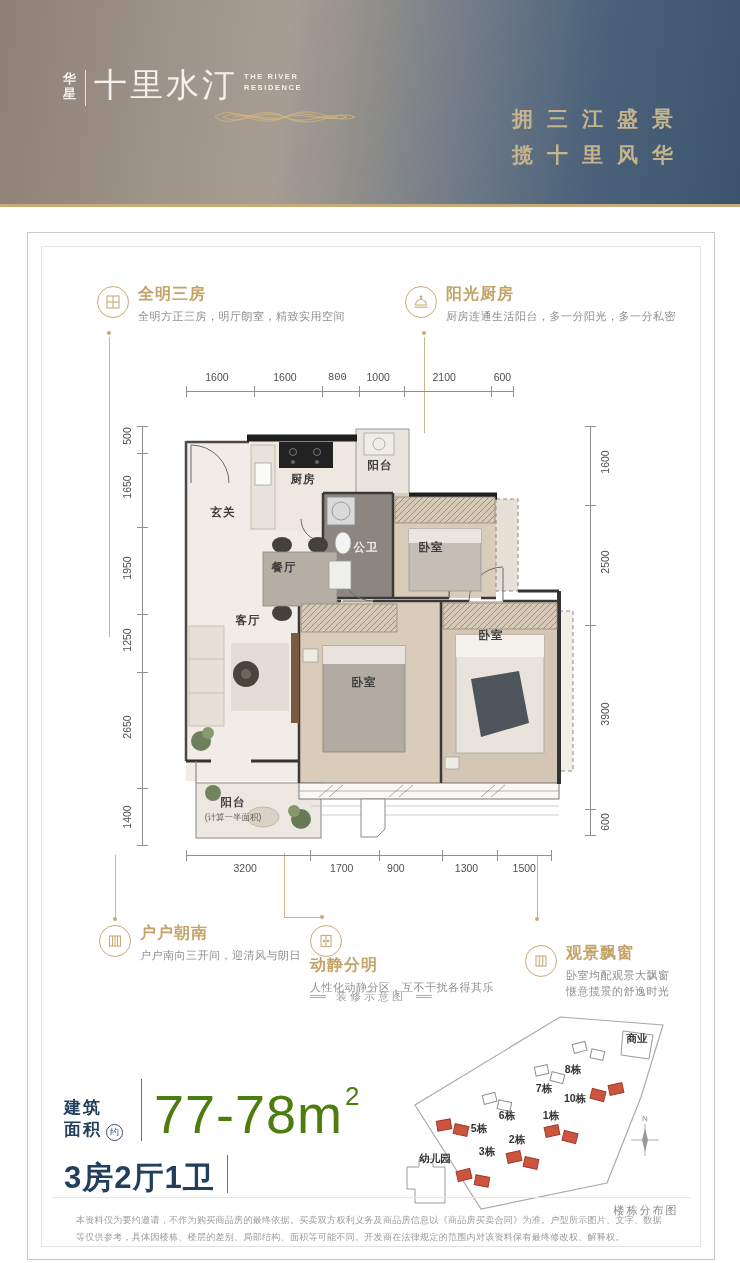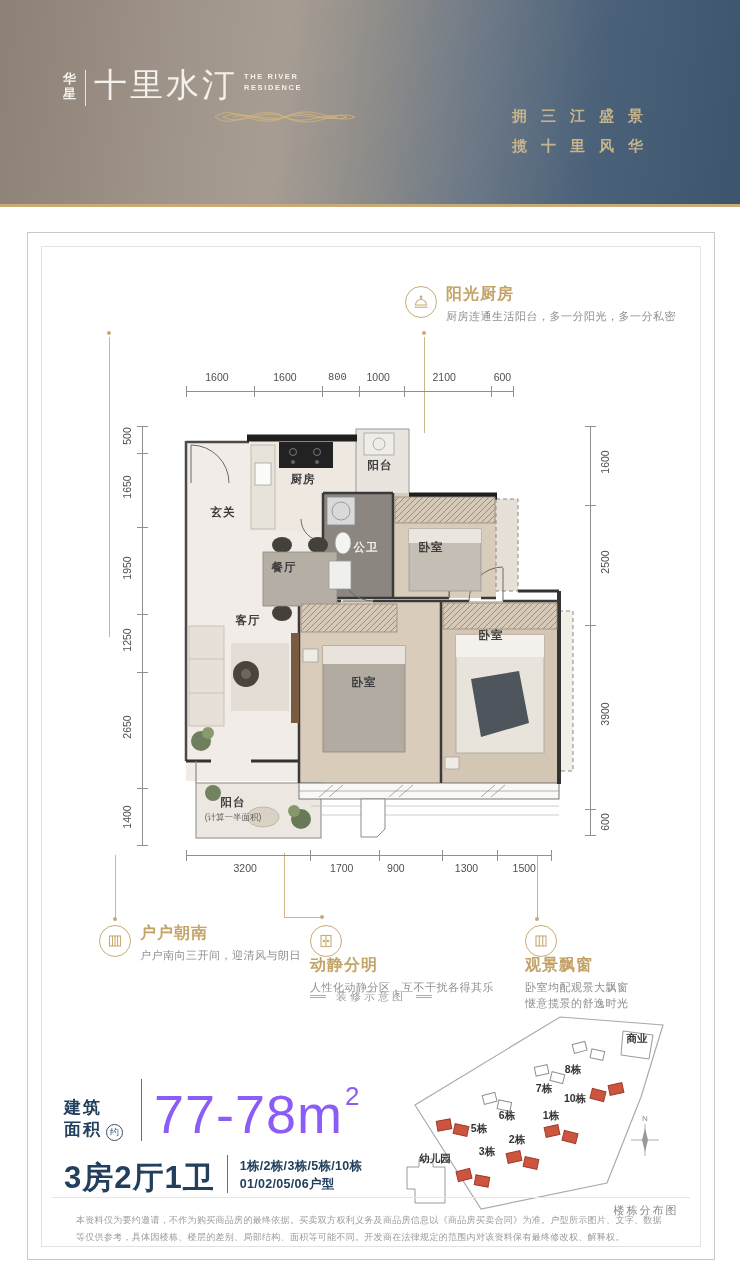--- a/index.html
+++ b/index.html
@@ -9,21 +9,21 @@
   
   .header{position:absolute;left:0;top:0;width:740px;height:204px;
     background:linear-gradient(97deg,#8d8076 0%,#a0958a 25%,#a79d93 38%,#8f8d8a 50%,#6d7987 64%,#4a6179 80%,#3c556d 100%);
     border-bottom:3px solid #c8ab76;}
   .logo{position:absolute;left:63px;top:68px;display:flex;align-items:flex-start;color:#f4f1ec;}
   .brand{font-size:13px;line-height:1.15;letter-spacing:1px;margin-top:4px;font-weight:600;}
   .logo-div{width:1px;height:36px;background:rgba(255,255,255,.75);margin:2px 8px 0 8px;}
   .logo-title{font-size:33px;font-weight:300;letter-spacing:3px;line-height:1;}
   .logo-en{font-size:7.5px;letter-spacing:1.6px;line-height:1.5;margin:3px 0 0 6px;font-weight:600;}
   .wave{position:absolute;left:215px;top:96px;}
-  .slogan{position:absolute;left:512px;top:108px;color:#c6b48d;font-size:15px;font-weight:600;}
+  .slogan{position:absolute;left:512px;top:108px;color:#c6b48d;font-size:21px;font-weight:600;}
   .slogan div{letter-spacing:14px;line-height:1.0;margin-bottom:15px;white-space:nowrap;}
 
   
   .card{position:absolute;left:27px;top:232px;width:686px;height:1026px;background:#fff;
         border:1px solid #c9c9c9;}
   .inner-frame{position:absolute;left:13px;top:13px;right:13px;bottom:12px;border:1px solid #e2e2e2;pointer-events:none;}
 
   
   .feat{position:absolute;display:flex;align-items:flex-start;}
   .feat-icon{width:30px;height:30px;border:1px solid #c8ab76;border-radius:50%;flex:0 0 auto;
@@ -58,21 +58,21 @@
                 color:#9a9a9a;font-size:11px;letter-spacing:3px;}
   .deco-divider .dline{width:16px;border-top:3px double #ababab;margin:0 10px;}
 
   
   .info{position:absolute;color:#22405e;}
   .info-row{display:flex;align-items:flex-end;}
   .area-label{font-size:17px;font-weight:800;line-height:1.3;letter-spacing:2px;}
   .approx{display:inline-block;width:15px;height:15px;border:1px solid #35506c;border-radius:50%;
           font-size:9px;line-height:15px;text-align:center;margin:22px 6px 0 4px;color:#35506c;}
   .vdiv{width:1px;background:#60707f;align-self:stretch;margin:0 12px;}
-  .area-value{font-size:54px;color:#8b5cf6;font-weight:500;letter-spacing:1px;line-height:1;}
+  .area-value{font-size:54px;color:#4d7c0f;font-weight:500;letter-spacing:1px;line-height:1;}
   .area-value sup{font-size:26px;vertical-align:28px;margin-left:2px;}
   .layout-text{font-size:31px;font-weight:800;letter-spacing:1px;line-height:1;}
   .bldg-lines{font-size:12.5px;font-weight:700;line-height:1.45;letter-spacing:.3px;}
 
   .siteplan-caption{fill:#8a8a8a;font-size:11px;letter-spacing:2px;}
   .sp-label{fill:#333;font-size:10.5px;font-weight:700;}
   .room-label{fill:#3d3d3d;font-size:11.5px;font-weight:600;letter-spacing:1px;}
   .room-label.light{fill:#f2f0ec;}
   .room-note{fill:#5a5a5a;font-size:8.5px;}
 
@@ -108,20 +108,35 @@
     </svg>
     <div class="slogan">
       <div>拥三江盛景</div>
       <div>揽十里风华</div>
     </div>
   </div>
 
   <div class="card">
     <div class="inner-frame"></div>
 
+    <div class="feat" style="left:69px;top:53px;">
+      <div class="feat-icon">
+        <svg width="16" height="16" viewBox="0 0 16 16">
+            <g fill="none" stroke="#c8ab76" stroke-width="1.1">
+          <rect x="2" y="2" width="12" height="12"></rect>
+              <line x1="8" y1="2" x2="8" y2="14"></line>
+              <line x1="2" y1="8" x2="14" y2="8"></line>
+            </g>
+          </svg>
+      </div>
+      <div>
+        <div class="feat-title">全明三房</div>
+        <div class="feat-desc">全明方正三房，明厅朗室，精致实用空间</div>
+      </div>
+    </div>
     <div class="feat" style="left:377px;top:53px;justify-content:flex-end;">
       <div class="feat-icon">
         <svg width="16" height="16" viewBox="0 0 16 16">
             <g fill="none" stroke="#c8ab76" stroke-width="1.1">
           <path d="M2.5,11 a5.5,5.5 0 0 1 11,0 z"></path>
               <line x1="8" y1="3.5" x2="8" y2="5.5"></line>
               <circle cx="8" cy="3" r="0.9"></circle>
               <line x1="1.5" y1="13.2" x2="14.5" y2="13.2"></line>
             </g>
           </svg>
@@ -364,21 +379,21 @@
               <circle cx="6" cy="8" r="0.8" fill="#c8ab76"></circle>
               <circle cx="10" cy="8" r="0.8" fill="#c8ab76"></circle>
             </g>
           </svg>
       </div>
       <div>
         <div class="feat-title">动静分明</div>
         <div class="feat-desc">人性化动静分区，互不干扰各得其乐</div>
       </div>
     </div>
-    <div class="feat" style="left:497px;top:692px;flex-direction:column;">
+    <div class="feat" style="left:497px;top:712px;">
       <div class="feat-icon">
         <svg width="16" height="16" viewBox="0 0 16 16">
             <g fill="none" stroke="#c8ab76" stroke-width="1.1">
           <rect x="3" y="3" width="10" height="10"></rect>
               <line x1="6.3" y1="3" x2="6.3" y2="13"></line>
               <line x1="9.7" y1="3" x2="9.7" y2="13"></line>
             </g>
           </svg>
       </div>
       <div>
@@ -400,24 +415,20 @@
           <div>建筑</div>
           <div>面积</div>
         </div>
         <span class="approx">约</span>
         <div class="vdiv"></div>
         <div class="area-value"><span>77-78m</span><sup>2</sup></div>
       </div>
       <div class="info-row" style="margin-top:14px;height:38px;">
         <div class="layout-text">3房2厅1卫</div>
         <div class="vdiv"></div>
-        <div class="bldg-lines">
-          <div>1栋/2栋/3栋/5栋/10栋</div>
-          <div>01/02/05/06户型</div>
-        </div>
       </div>
     </div>
 
     <svg style="position:absolute;left:373px;top:778px;" width="300" height="215" viewBox="0 0 300 215">
       <polygon points="159,6 262,14 240,86 206,172 80,198 14,94" fill="#ffffff" stroke="#ababab" stroke-width="1.2"></polygon>
       <path d="M18,148 h14 v8 h12 v36 h-30 v-14 h-8 v-22 h12 z" fill="#fff" stroke="#9a9a9a" stroke-width="1"></path>
       <polygon points="222,20 252,24 248,48 220,44" fill="#fff" stroke="#9a9a9a" stroke-width="1"></polygon>
 
       <g>
         <g fill="#ffffff" stroke="#8f8f8f" stroke-width="1">

